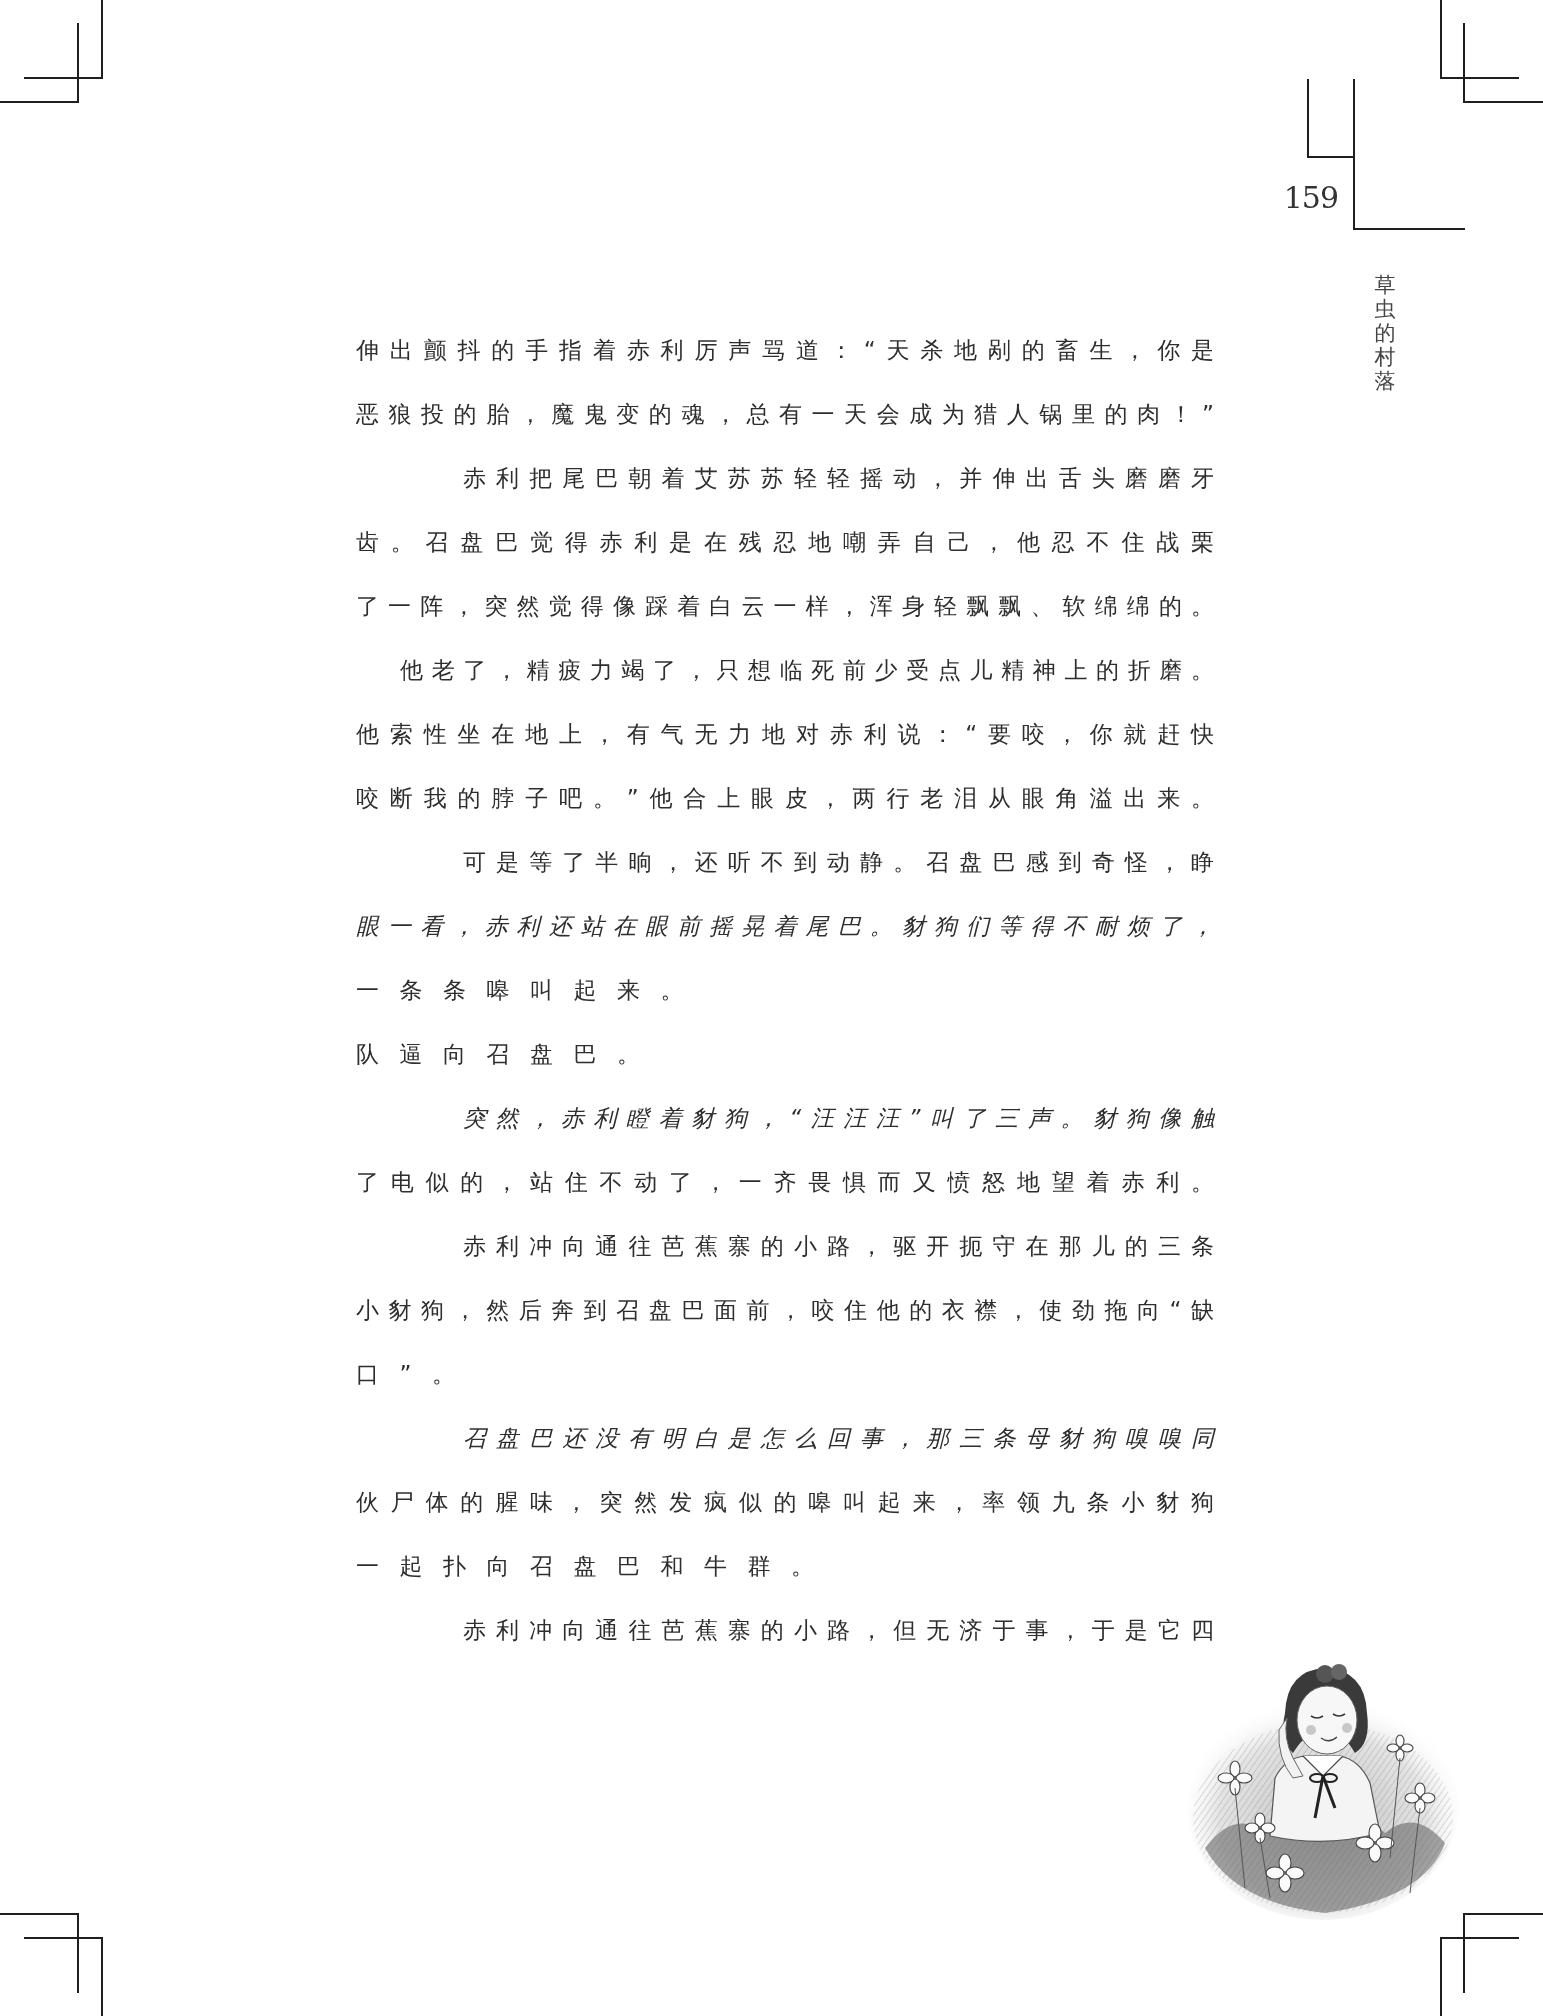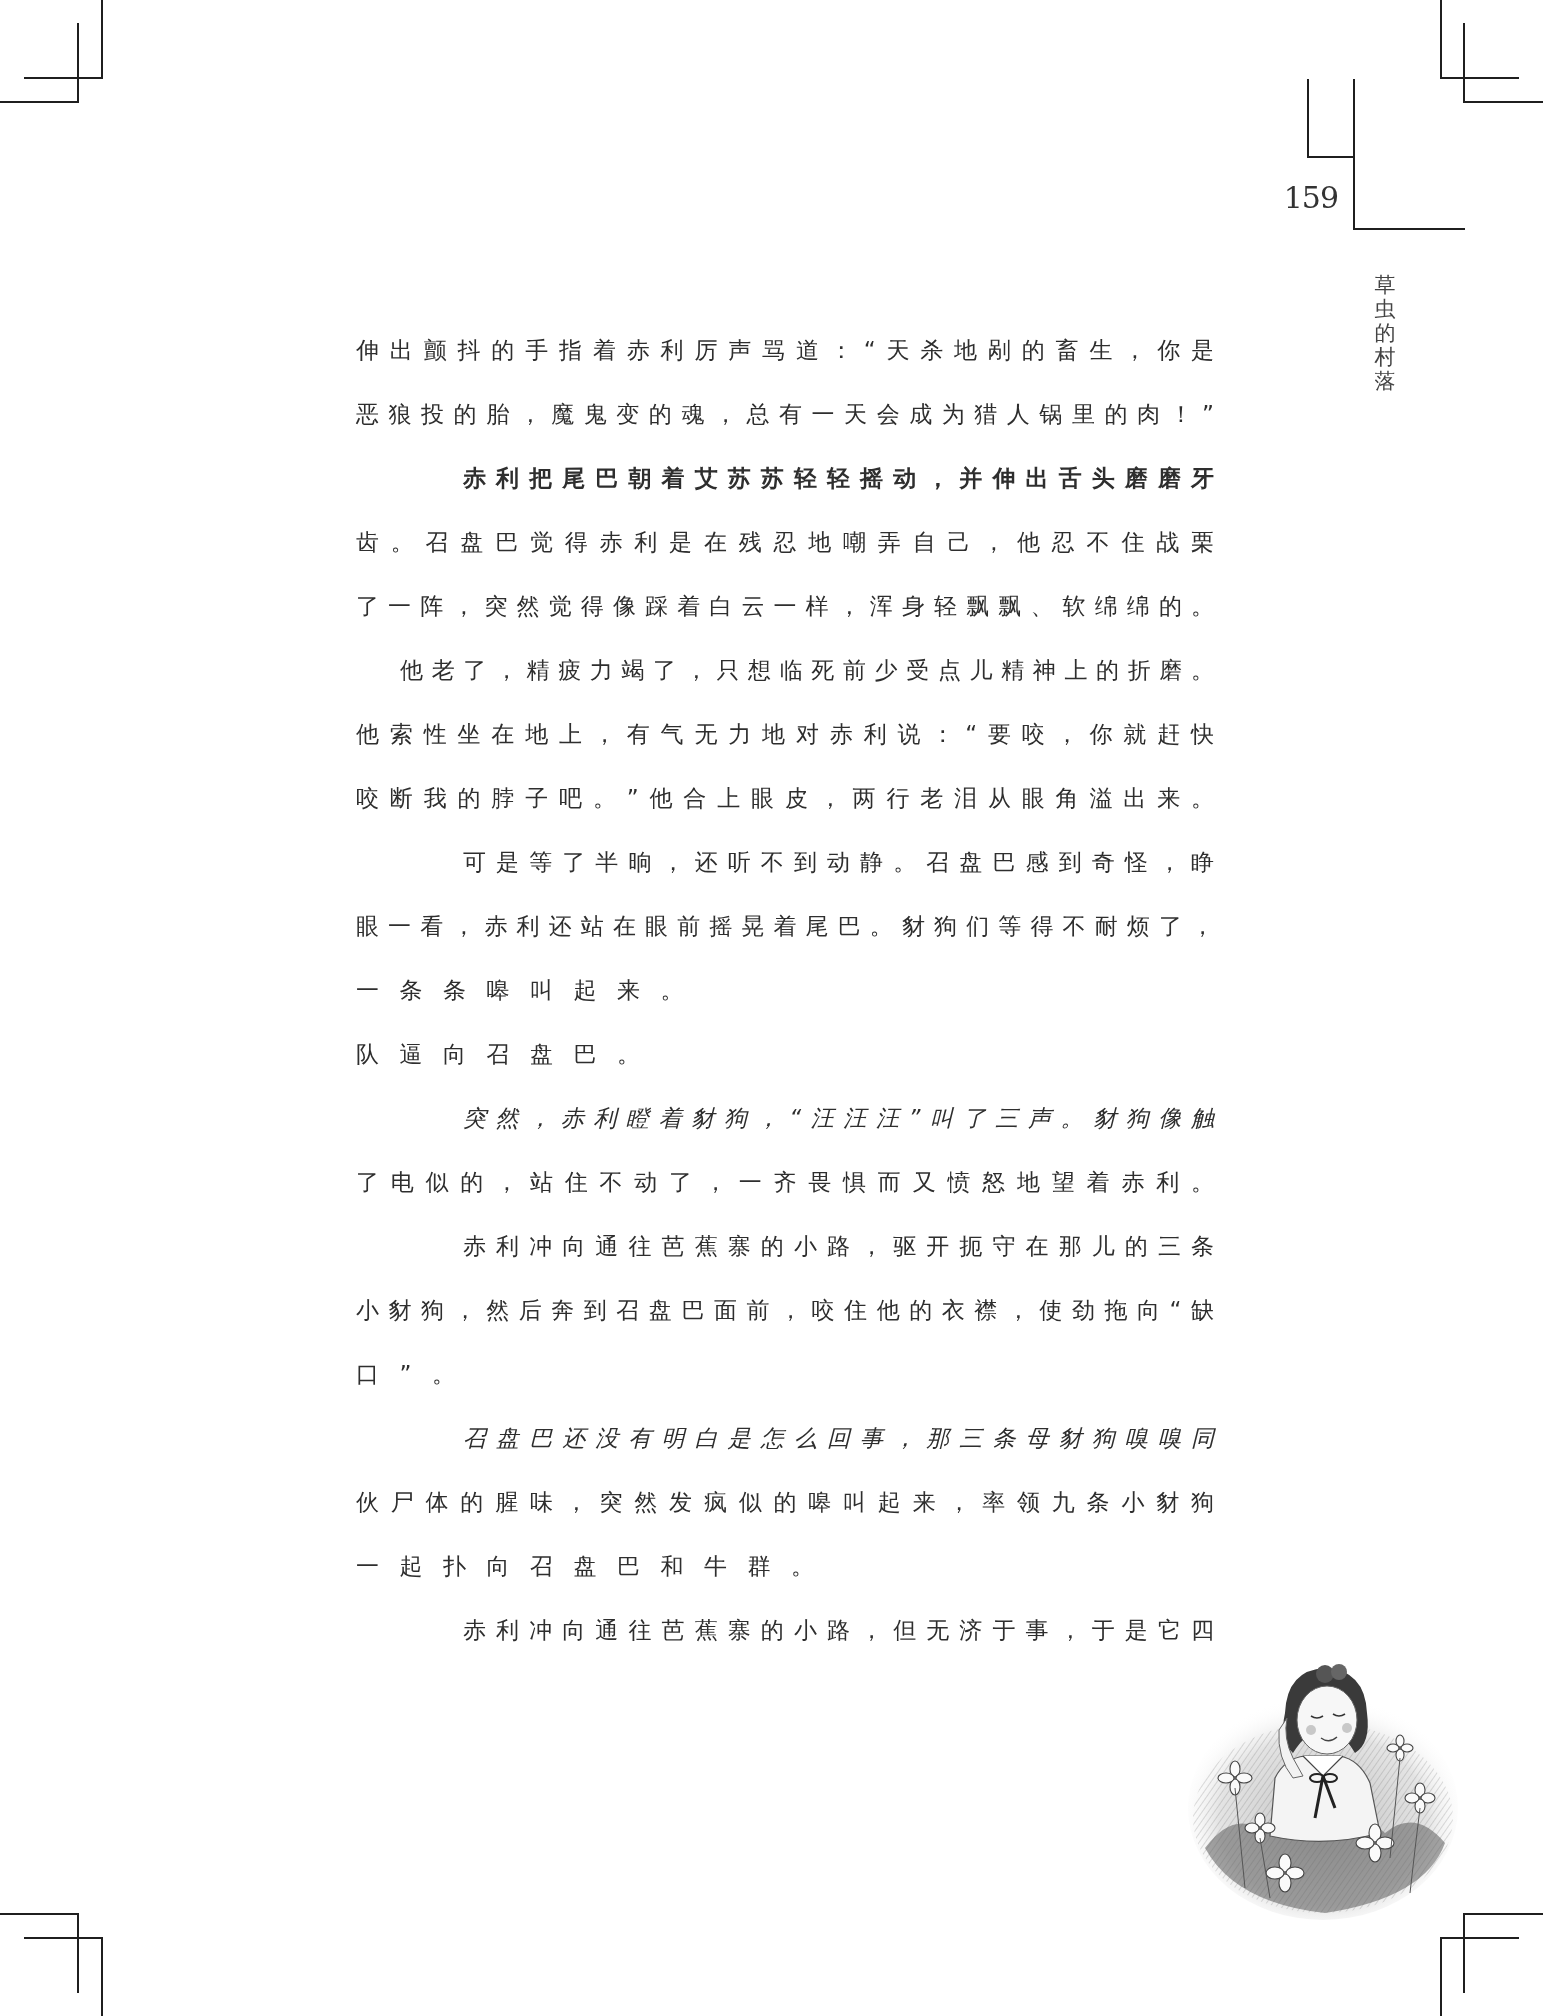--- a/index.html
+++ b/index.html
@@ -115,28 +115,28 @@
   <span>草</span>
   <span>虫</span>
   <span>的</span>
   <span>村</span>
   <span>落</span>
 </div>
 
 <div class="body-text" id="body-text">
     <span class="line" style="letter-spacing: 0px;">伸出颤抖的手指着赤利厉声骂道：“天杀地剐的畜生，你是</span>
     <span class="line" style="letter-spacing: 0px;">恶狼投的胎，魔鬼变的魂，总有一天会成为猎人锅里的肉！”</span>
-    <span class="line indent" style="letter-spacing: 0px; font-weight: bold;">赤利把尾巴朝着艾苏苏轻轻摇动，并伸出舌头磨磨牙</span>
+    <span class="line indent" style="letter-spacing: 0px;">赤利把尾巴朝着艾苏苏轻轻摇动，并伸出舌头磨磨牙</span>
     <span class="line" style="letter-spacing: 0px;">齿。召盘巴觉得赤利是在残忍地嘲弄自己，他忍不住战栗</span>
     <span class="line" style="letter-spacing: 0px;">了一阵，突然觉得像踩着白云一样，浑身轻飘飘、软绵绵的。</span>
     <span class="line" style="letter-spacing: 0px; margin-left: 44px;">他老了，精疲力竭了，只想临死前少受点儿精神上的折磨。</span>
     <span class="line" style="letter-spacing: 0px;">他索性坐在地上，有气无力地对赤利说：“要咬，你就赶快</span>
     <span class="line" style="letter-spacing: 0px;">咬断我的脖子吧。”他合上眼皮，两行老泪从眼角溢出来。</span>
     <span class="line indent" style="letter-spacing: 0px;">可是等了半晌，还听不到动静。召盘巴感到奇怪，睁</span>
-    <span class="line" style="letter-spacing: 0px;">眼一看，赤利还站在眼前摇晃着尾巴。豺狗们等得不耐烦了，</span>
+    <span class="line" style="letter-spacing: 0px; font-style: italic;">眼一看，赤利还站在眼前摇晃着尾巴。豺狗们等得不耐烦了，</span>
     <span class="line last" style="letter-spacing: 20.5px;">一条条嗥叫起来。</span>
     <span class="line last" style="letter-spacing: 20.5px;">队逼向召盘巴。</span>
     <span class="line indent" style="letter-spacing: 0px; font-style: italic;">突然，赤利瞪着豺狗，“汪汪汪”叫了三声。豺狗像触</span>
     <span class="line" style="letter-spacing: 0px;">了电似的，站住不动了，一齐畏惧而又愤怒地望着赤利。</span>
     <span class="line indent" style="letter-spacing: 0px;">赤利冲向通往芭蕉寨的小路，驱开扼守在那儿的三条</span>
     <span class="line" style="letter-spacing: 0px;">小豺狗，然后奔到召盘巴面前，咬住他的衣襟，使劲拖向“缺</span>
     <span class="line last" style="letter-spacing: 20.5px;">口”。</span>
     <span class="line indent" style="letter-spacing: 0px; font-style: italic;">召盘巴还没有明白是怎么回事，那三条母豺狗嗅嗅同</span>
     <span class="line" style="letter-spacing: 0px;">伙尸体的腥味，突然发疯似的嗥叫起来，率领九条小豺狗</span>
     <span class="line last" style="letter-spacing: 20.5px;">一起扑向召盘巴和牛群。</span>

